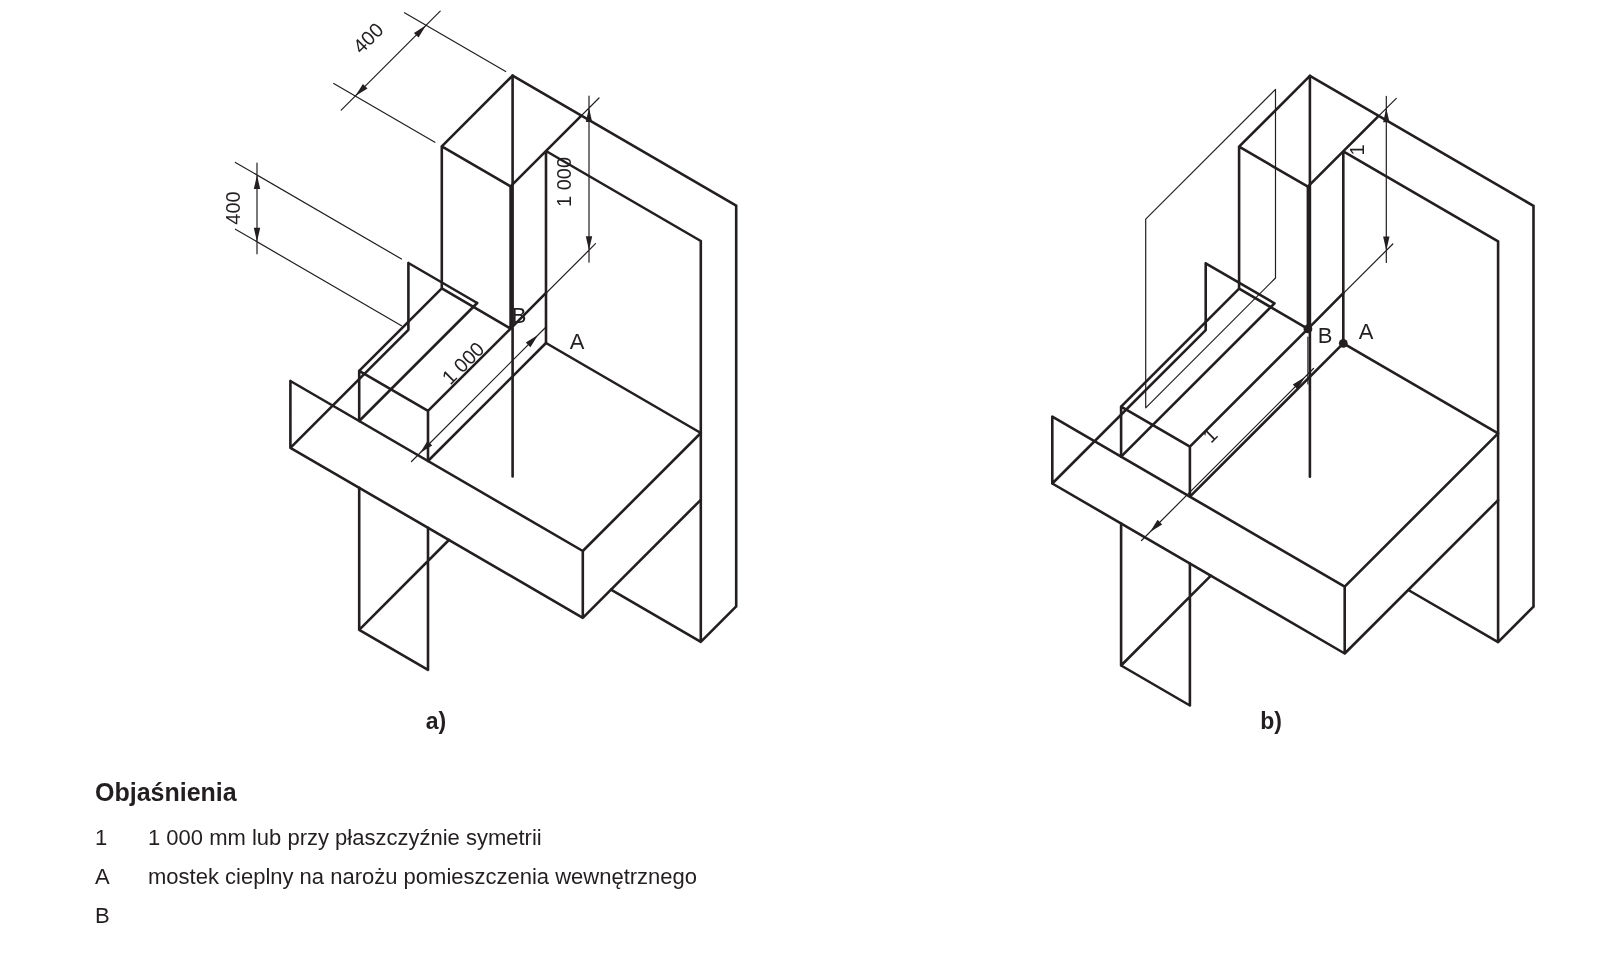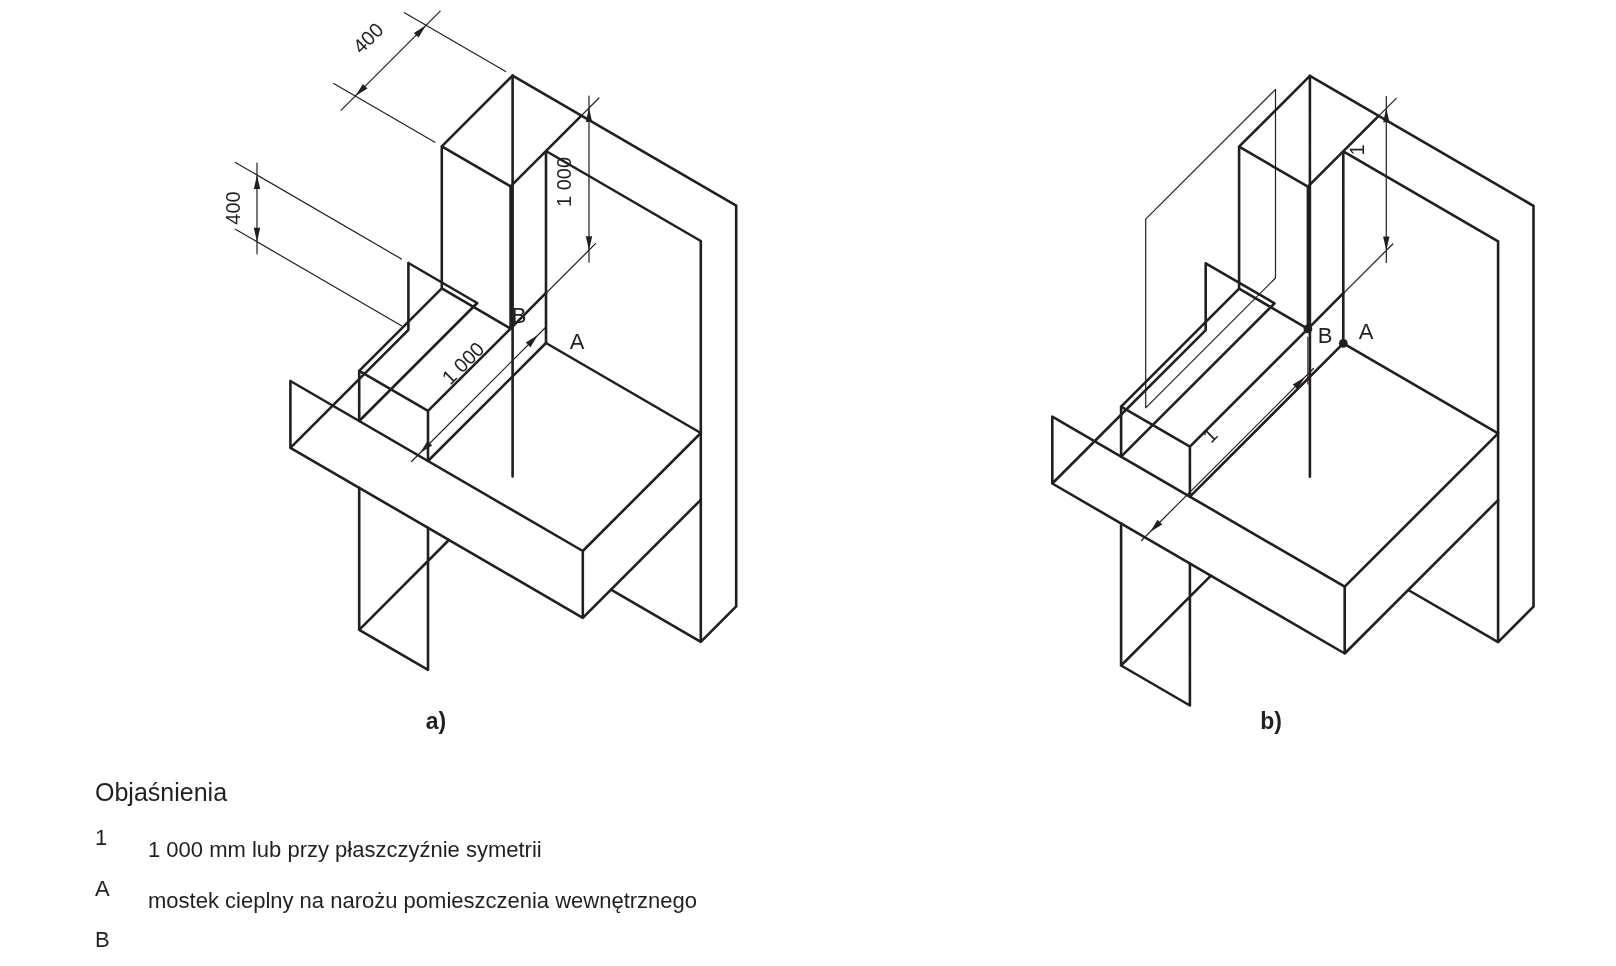--- a/index.html
+++ b/index.html
@@ -3,24 +3,24 @@
 <meta charset="utf-8">
 <style>
   html,body{margin:0;padding:0;background:#fff;}
   .canvas{position:relative;width:1616px;height:966px;background:#fff;overflow:hidden;
           font-family:"Liberation Sans",sans-serif;color:#231f20;}
   .figure-svg{position:absolute;left:0;top:0;}
   .caption{position:absolute;width:80px;text-align:center;font-weight:bold;font-size:23px;}
   .caption-a{left:396px;top:708px;}
   .caption-b{left:1231px;top:708px;}
   .legend{position:absolute;left:95px;top:778px;}
-  .legend-title{font-weight:normal;font-size:25px;margin-bottom:18px;}
+  .legend-title{font-weight:bold;font-size:25px;margin-bottom:18px;}
   .legend-row{font-size:22px;margin-top:13px;display:flex;}
   .legend-term{display:inline-block;width:53px;flex:0 0 53px;}
-  .legend-desc{display:inline-block;margin-top:12px;}
+  .legend-desc{display:inline-block;}
   svg text{font-family:"Liberation Sans",sans-serif;fill:#231f20;}
 </style>
 </head>
 <body>
 
 <div class="canvas">
 
   <svg class="figure-svg" width="1616" height="966" viewBox="0 0 1616 966">
 
     <g stroke="#231f20" fill="none" stroke-linecap="round" stroke-linejoin="round">

